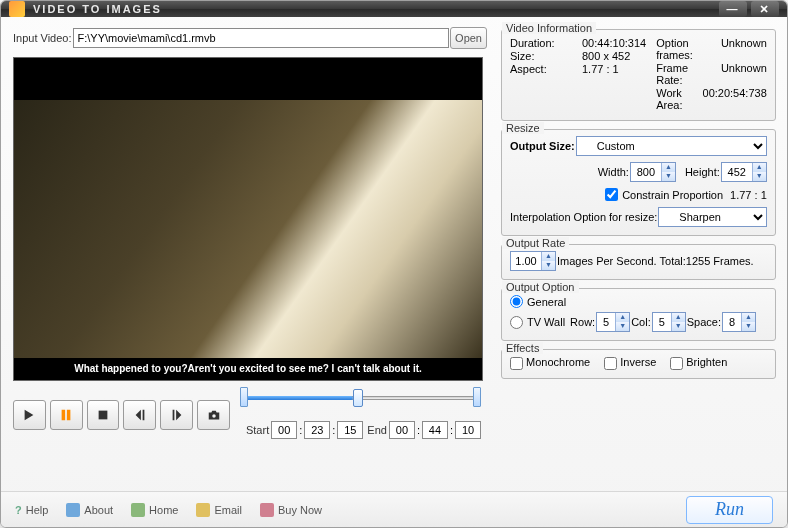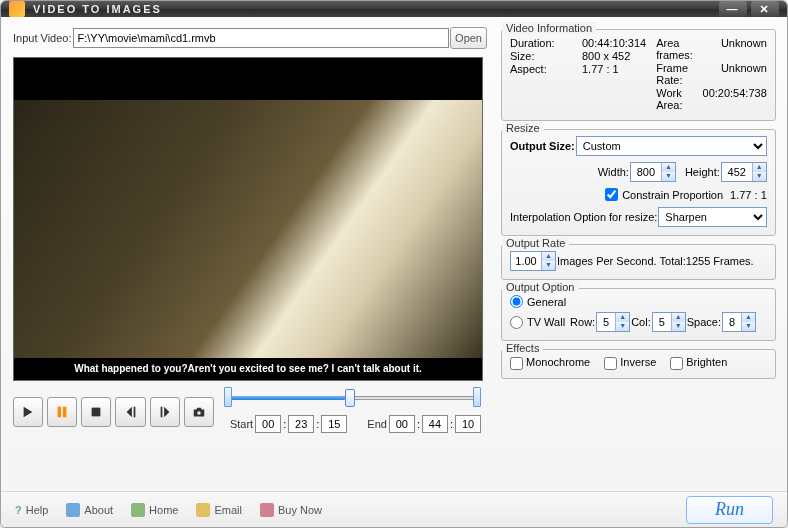--- a/index.html
+++ b/index.html
@@ -23,28 +23,28 @@
 .ctrlbar{margin-top:10px;display:flex;align-items:center;gap:4px}
 .pbtn{width:34px;height:30px;background:linear-gradient(#fff,#e4e4e4);border:1px solid #9a9a9a;border-radius:3px;display:flex;align-items:center;justify-content:center;cursor:pointer}
 .pbtn svg{width:14px;height:14px;fill:#333}
 .pbtn.active svg{fill:#ff8c00}
 .slwrap{flex:1;display:flex;flex-direction:column;align-items:stretch;padding:0 6px}
 .slider{height:14px;position:relative;margin-bottom:4px}
 .slider .track{position:absolute;left:0;right:0;top:5px;height:4px;background:linear-gradient(#cfcfcf,#f0f0f0);border:1px solid #999;border-radius:2px}
 .slider .fill{position:absolute;left:0;top:5px;height:4px;background:linear-gradient(#6fb8ff,#2a7bd8);border-radius:2px}
 .slider .thumb{position:absolute;top:-2px;width:10px;height:18px;background:linear-gradient(#fff,#cfe6ff);border:1px solid #5a8ac8;border-radius:2px}
 .slider .mark{position:absolute;top:-4px;width:8px;height:20px;border:1px solid #6a9ad0;background:linear-gradient(#eef6ff,#b8d8ff);border-radius:1px}
-.timerow{display:flex;align-items:flex-start;justify-content:flex-start;gap:20px;margin-top:6px}
+.timerow{display:flex;align-items:flex-start;justify-content:flex-start;gap:4px;margin-top:12px}
 .timerow .seg{display:flex;align-items:center;gap:2px}
 .tiny{width:26px;height:18px;border:1px solid #8a8a8a;text-align:center}
 .fs{border:1px solid #b8b8b8;border-radius:3px;padding:6px 8px 8px 8px;position:relative;margin-top:2px;background:linear-gradient(#f8f8f8,#f0f0f0)}
 .fs .lg{position:absolute;top:-8px;left:0;background:#f4f4f4;padding:0 4px;color:#333}
 .kv{display:flex;gap:20px;margin:1px 0}
 .kv .k{width:52px}
-.sel{height:20px;border:1px solid #7a98c8;background:#fff;padding:0 2px}
+.sel{height:20px;border:1px solid #7a98c8;background:#fff;padding:0 16px}
 .spin{display:inline-flex;align-items:center;border:1px solid #7a98c8;height:20px;background:#fff}
 .spin input{width:30px;border:none;text-align:center;height:18px}
 .spin .ar{width:14px;display:flex;flex-direction:column}
 .spin .ar div{height:9px;font-size:7px;line-height:7px;text-align:center;background:linear-gradient(#eef4ff,#cde0f8);border-left:1px solid #9ab4dd;color:#3a67a8;cursor:pointer}
 .chk{margin-right:3px;vertical-align:middle}
 .footer{height:36px;border-top:1px solid #d8d8d8;display:flex;align-items:center;padding:0 14px;gap:18px;background:linear-gradient(#f8f8f8,#ececec)}
 .flink{display:flex;align-items:center;gap:4px;color:#555;cursor:pointer}
 .flink .fi{width:14px;height:14px;background:#6fa8dc;border-radius:2px}
 .runbtn{margin-left:auto;height:28px;padding:0 28px;border:1px solid #7fb8ff;border-radius:4px;background:linear-gradient(#fdfdff,#e8f2ff);color:#2a7bd8;font-size:18px;font-style:italic;font-family:Georgia,serif;display:flex;align-items:center;cursor:pointer}
 </style>
@@ -144,21 +144,21 @@
                 <span class="k">Size:</span>
                 <span>800 x 452</span>
               </div>
             <div class="kv">
                 <span class="k">Aspect:</span>
                 <span>1.77 : 1</span>
               </div>
           </div>
           <div style="flex:1">
             <div class="kv">
-                <span>Area frames:</span>
+                <span>Option frames:</span>
                 <span>Unknown</span>
               </div>
             <div class="kv">
                 <span>Frame Rate:</span>
                 <span>Unknown</span>
               </div>
             <div class="kv">
                 <span>Work Area:</span>
                 <span>00:20:54:738</span>
               </div>

